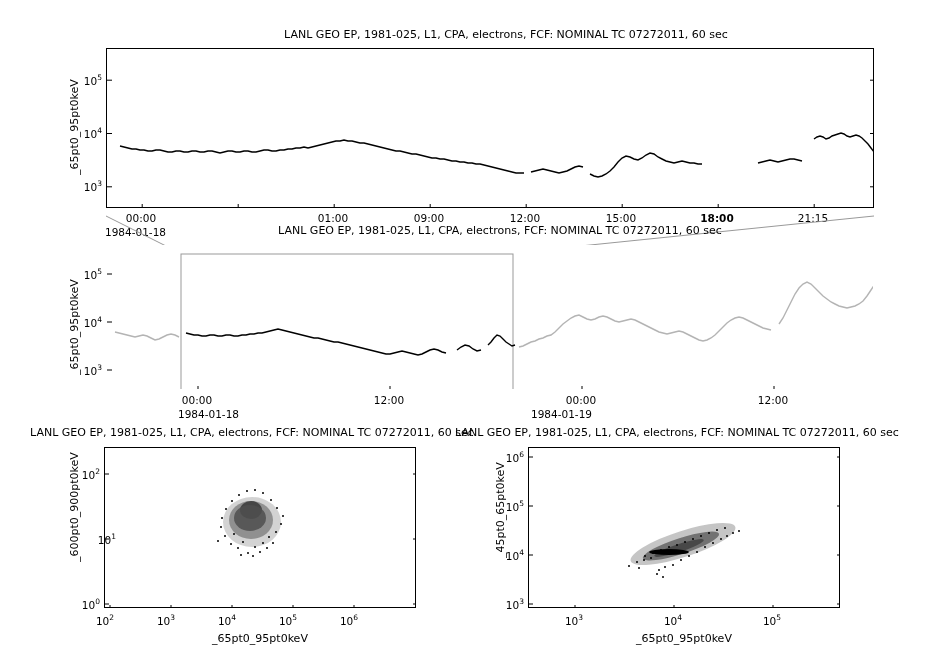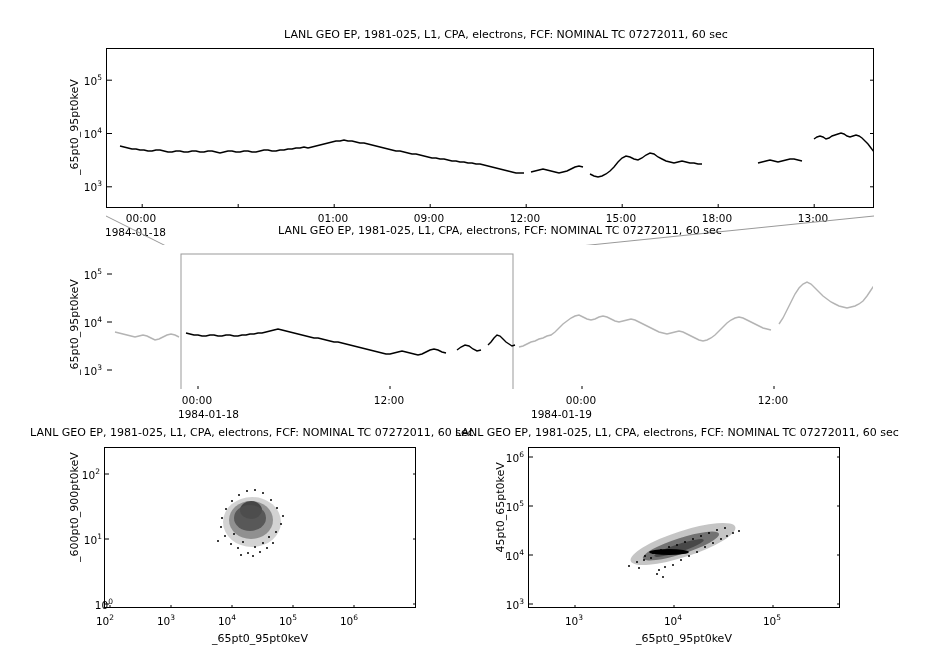--- a/index.html
+++ b/index.html
@@ -113,22 +113,22 @@
   <div class="tick-label-y" style="left:72px; top:73px; width:30px;">
     <span>10</span><span class="sup">5</span>
   </div>
 
   <div class="tick-label-x" style="left:111px; top:212px; width:60px;">00:00</div>
   <div class="tick-label-x" style="left:207px; top:212px; width:60px;margin-top:32px;">03:00</div>
   <div class="tick-label-x" style="left:303px; top:212px; width:60px;">01:00</div>
   <div class="tick-label-x" style="left:399px; top:212px; width:60px;">09:00</div>
   <div class="tick-label-x" style="left:495px; top:212px; width:60px;">12:00</div>
   <div class="tick-label-x" style="left:591px; top:212px; width:60px;text-align:center;">15:00</div>
-  <div class="tick-label-x" style="left:687px; top:212px; width:60px;">18:00</div>
-  <div class="tick-label-x" style="left:783px; top:212px; width:60px;">13:00</div>
+  <div class="tick-label-x" style="left:687px; top:212px; width:60px;font-weight:bold;">18:00</div>
+  <div class="tick-label-x" style="left:783px; top:212px; width:60px;">21:15</div>
   <div class="tick-label-x" style="left:105px; top:226px; width:90px; text-align:left;">1984-01-18</div>
 </div>
 
 <svg style="position:absolute; left:0; top:0; width:926px; height:647px; pointer-events:none;">
   <line x1="106" y1="216" x2="180" y2="253" stroke="#999999" stroke-width="1"></line>
   <line x1="874" y1="216" x2="512" y2="253" stroke="#999999" stroke-width="1"></line>
 </svg>
 
 <div class="panel">
   <div class="plot-title" style="left:150px; top:224px; width:700px;">LANL GEO EP, 1981-025, L1, CPA, electrons, FCF: NOMINAL TC 07272011, 60 sec</div>
@@ -230,24 +230,24 @@
         <circle cx="155" cy="104" r="1"></circle>
           <circle cx="129" cy="86" r="1"></circle>
         <circle cx="162" cy="100" r="1"></circle>
           <circle cx="168" cy="95" r="1"></circle>
         <circle cx="136" cy="107" r="1"></circle>
           <circle cx="148" cy="108" r="1"></circle>
       </g>
     </svg>
   </div>
 
-  <div class="tick-label-y" style="left:83px; top:597px; width:30px;">
+  <div class="tick-label-y" style="left:70px; top:597px; width:30px;">
     <span>10</span><span class="sup">0</span>
   </div>
-  <div class="tick-label-y" style="left:72px; top:532px; width:30px;text-align:right;">
+  <div class="tick-label-y" style="left:86px; top:532px; width:30px;text-align:right;">
     <span>10</span><span class="sup">1</span>
   </div>
   <div class="tick-label-y" style="left:70px; top:467px; width:30px;">
     <span>10</span><span class="sup">2</span>
   </div>
 
   <div class="tick-label-x" style="left:84px; top:613px; width:42px;">
     <span>10</span><span class="sup">2</span>
   </div>
   <div class="tick-label-x" style="left:145px; top:613px; width:42px;">

